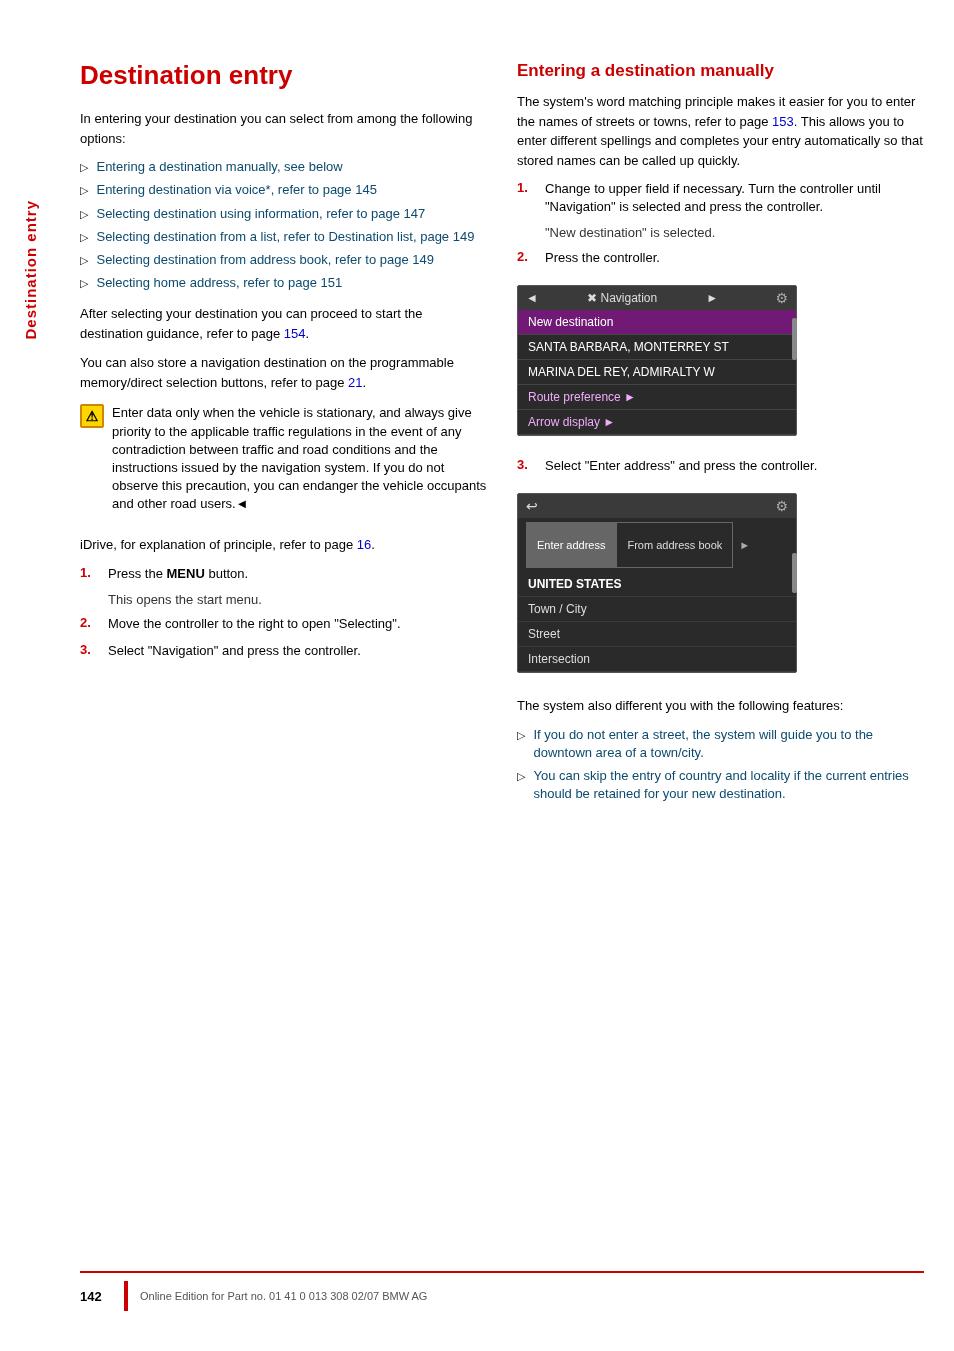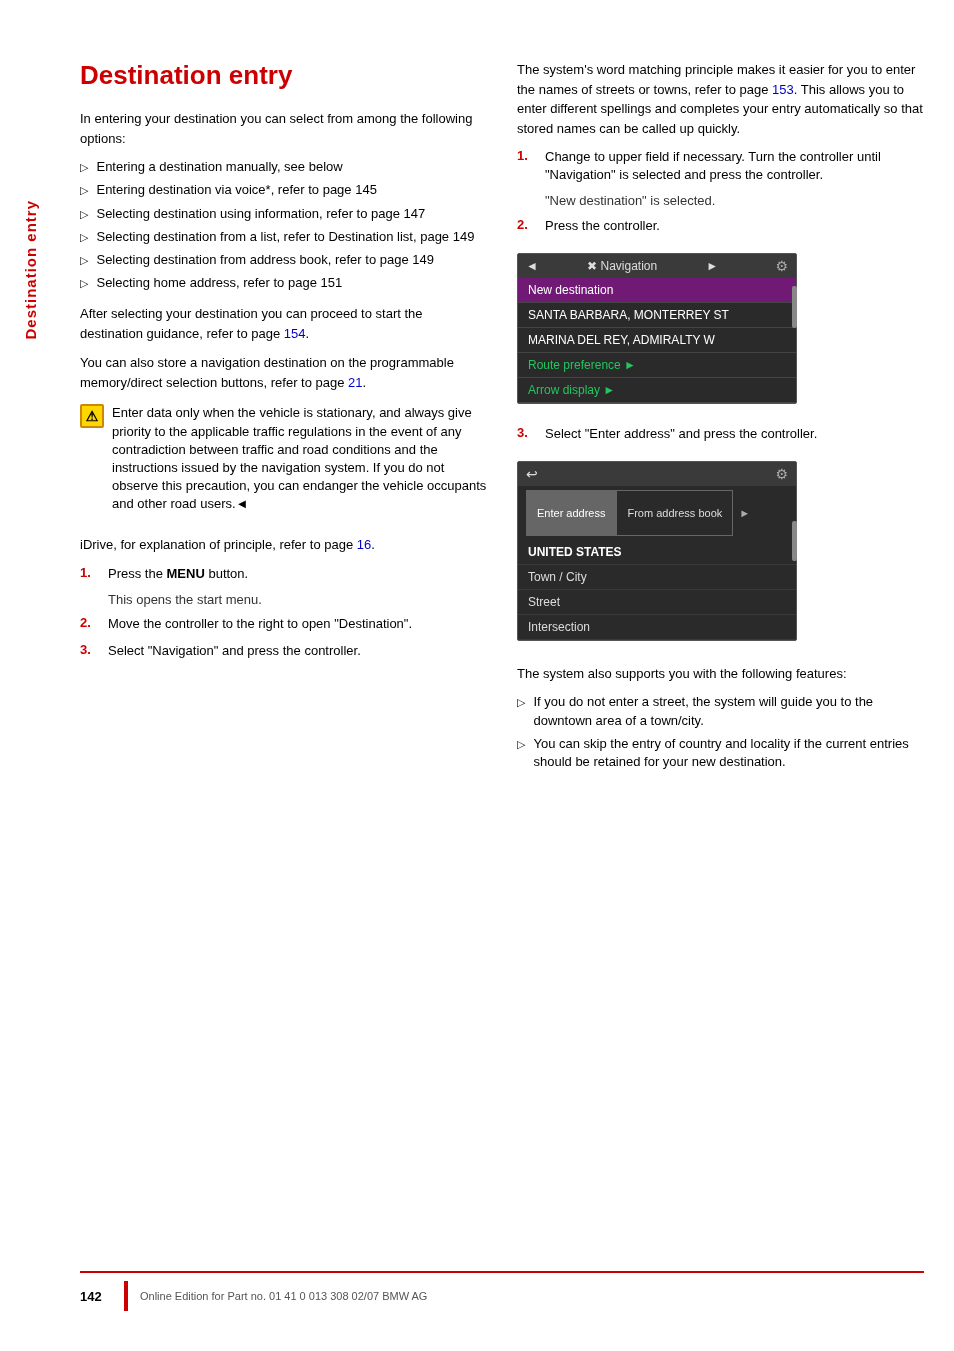--- a/index.html
+++ b/index.html
@@ -115,21 +115,21 @@
 
     .bullet-arrow {
       color: #000;
       margin-right: 8px;
       flex-shrink: 0;
       font-size: 11px;
       margin-top: 2px;
     }
 
     .bullet-text a, .bullet-text {
-      color: #000000;
+      color: #0c4a6e;
       text-decoration: none;
     }
 
     .page-ref {
       color: #0000cc;
       text-decoration: none;
     }
 
     
     .warning-box {
@@ -215,21 +215,21 @@
       font-size: 12px;
       border-bottom: 1px solid #444;
     }
 
     .nav-row.highlighted {
       background: #701a75;
       color: #fff;
     }
 
     .nav-row.gray-text {
-      color: #22c55e;
+      color: #f0abfc;
     }
 
     
     .addr-screenshot {
       border: 1px solid #555;
       margin: 10px 0;
       background: #2a2a2a;
       border-radius: 2px;
       overflow: hidden;
       width: 280px;
@@ -391,32 +391,33 @@
         <p>iDrive, for explanation of principle, refer to page <a class="page-ref idrive-ref">16</a>.</p>
 
         <div class="step">
           <span class="step-num">1.</span>
           <span class="step-text">Press the <strong>MENU</strong> button.</span>
         </div>
         <div class="step-sub">This opens the start menu.</div>
 
         <div class="step">
           <span class="step-num">2.</span>
-          <span class="step-text">Move the controller to the right to open "Destination".</span>
+          <span class="step-text">Move the controller to the right to open "Selecting".</span>
         </div>
 
         <div class="step">
           <span class="step-num">3.</span>
           <span class="step-text">Select "Navigation" and press the controller.</span>
         </div>
 
       </div>
 
       <div class="right-col">
 
+        <h2 class="section-title">Entering a destination manually</h2>
 
         <p>The system's word matching principle makes it easier for you to enter the names of streets or towns, refer to page <a class="page-ref">153</a>. This allows you to enter different spellings and completes your entry automatically so that stored names can be called up quickly.</p>
 
         <div class="step">
           <span class="step-num">1.</span>
           <span class="step-text">Change to upper field if necessary. Turn the controller until "Navigation" is selected and press the controller.</span>
         </div>
         <div class="step-sub">"New destination" is selected.</div>
 
         <div class="step">
@@ -460,21 +461,21 @@
               <span class="addr-tab-more">►</span>
             </div>
             <div class="addr-row country">UNITED STATES</div>
             <div class="addr-row">Town / City</div>
             <div class="addr-row">Street</div>
             <div class="addr-row">Intersection</div>
           </div>
           <div class="scroll-thumb" style="position:absolute;right:0;top:35%;width:5px;height:20%;background:#888;border-radius:2px;"></div>
         </div>
 
-        <p style="margin-top:10px;">The system also supports you with the following features:</p>
+        <p style="margin-top:10px;">The system also different you with the following features:</p>
 
         <ul class="bullet-list">
           <li>
             <span class="bullet-arrow">▷</span>
             <span class="bullet-text">If you do not enter a street, the system will guide you to the downtown area of a town/city.</span>
           </li>
           <li>
             <span class="bullet-arrow">▷</span>
             <span class="bullet-text">You can skip the entry of country and locality if the current entries should be retained for your new destination.</span>
           </li>

